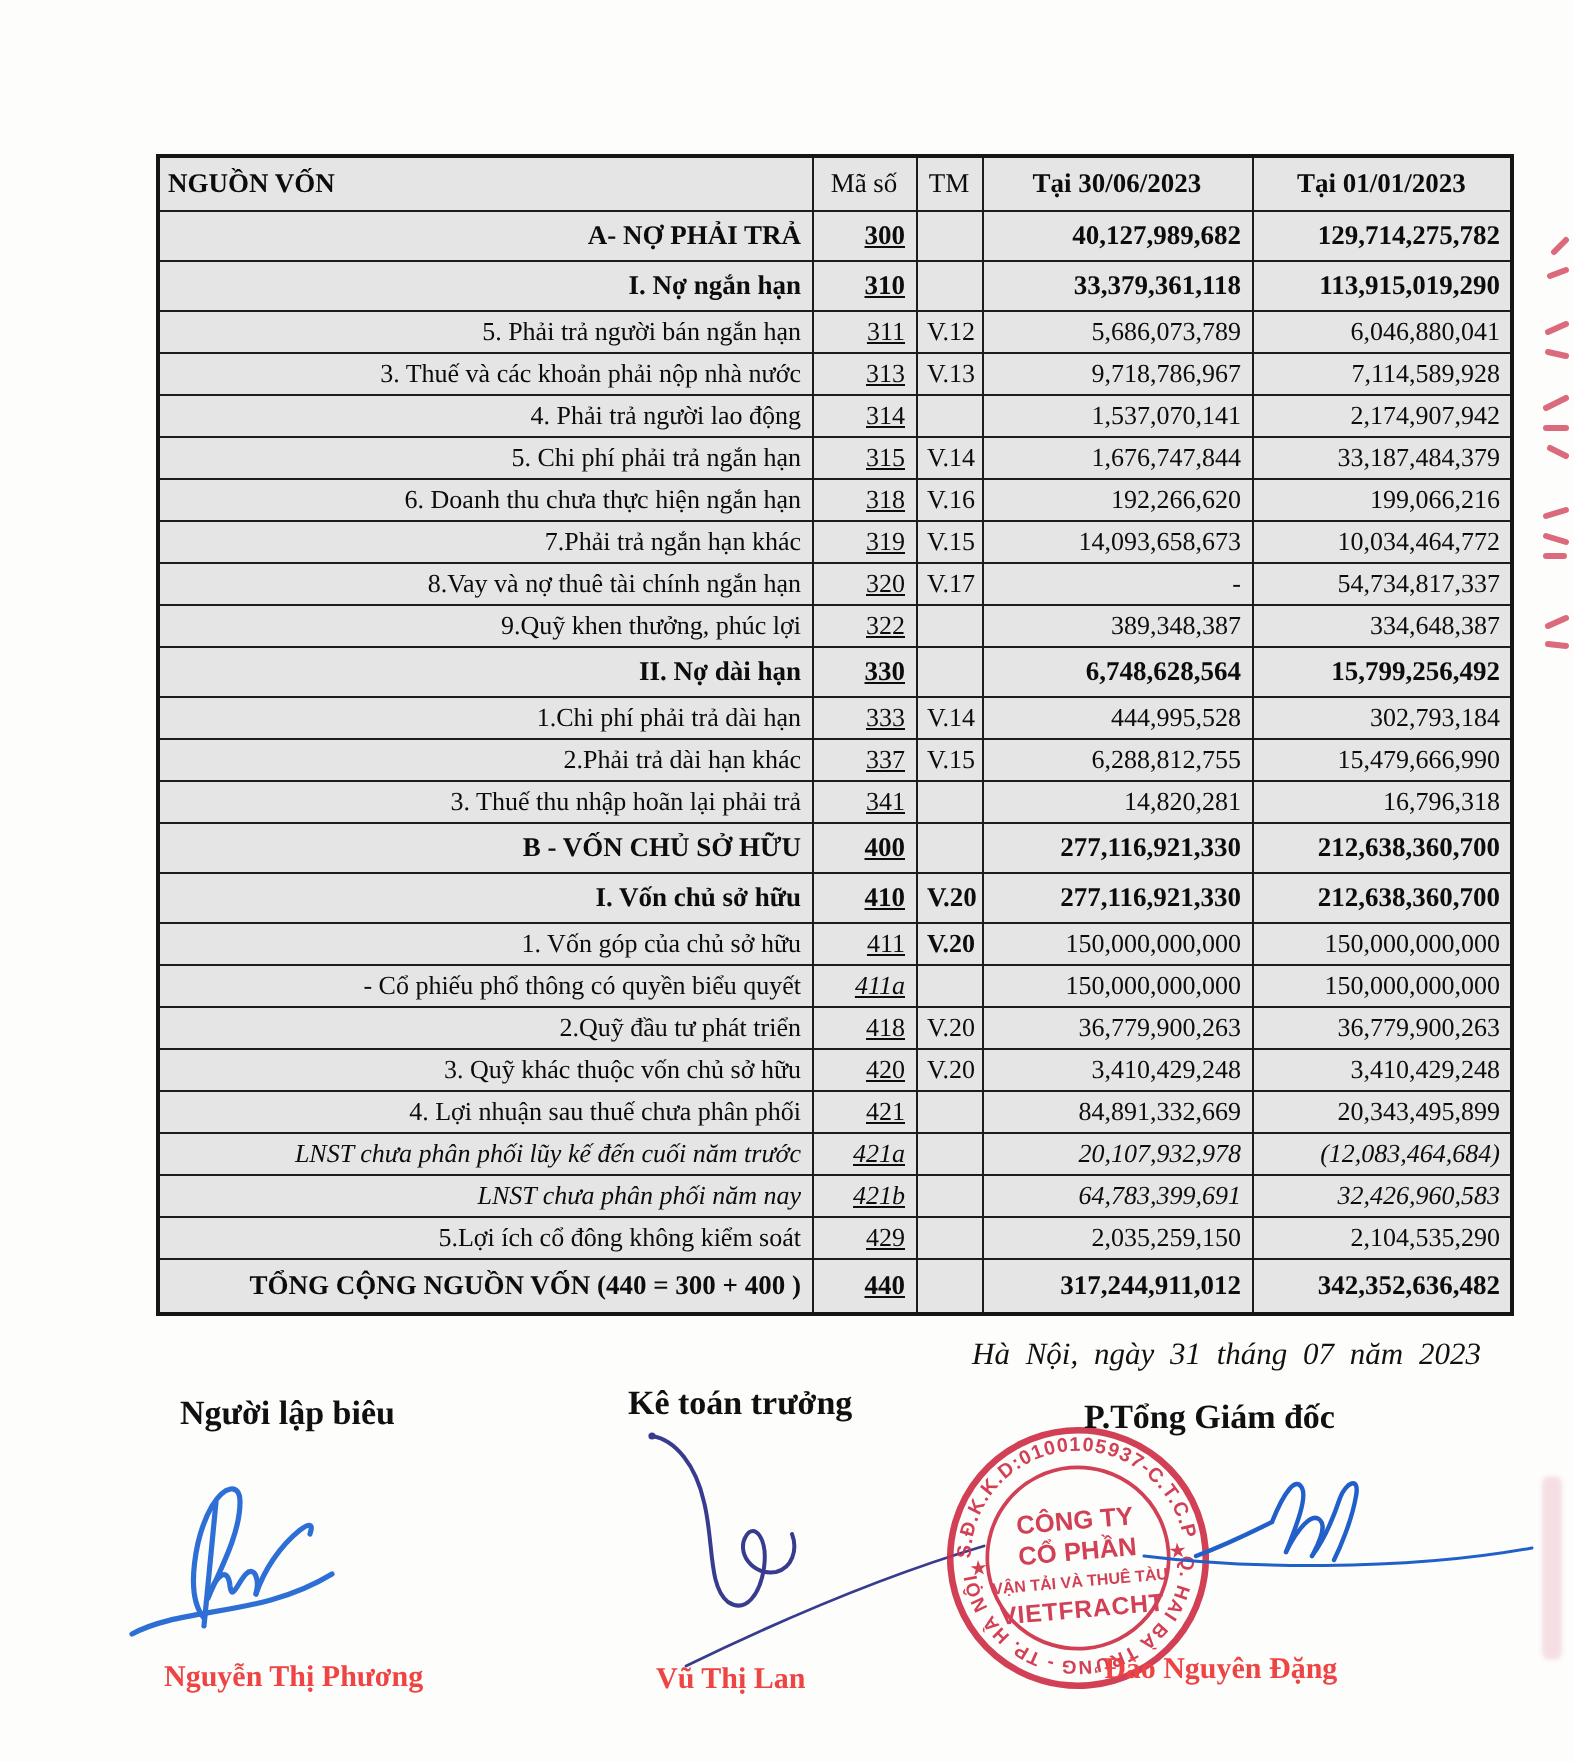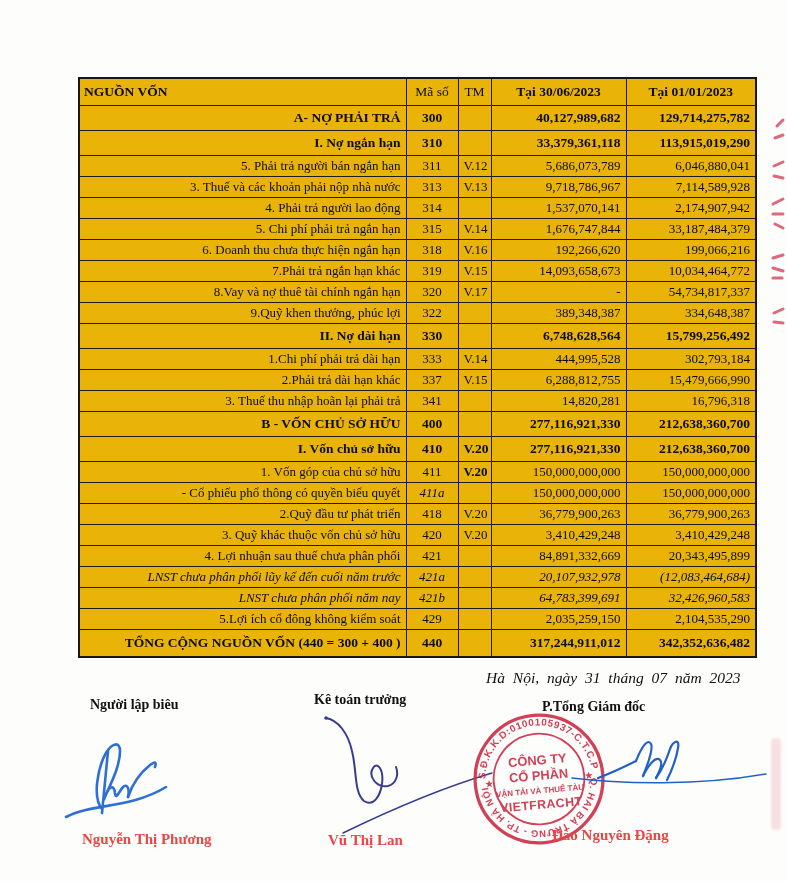--- a/index.html
+++ b/index.html
@@ -11,54 +11,54 @@
   .page{
     position:relative;width:787px;height:881px;overflow:hidden;
     background:#fdfdfc;
   }
 
   
   table.bs{
     position:absolute;left:78px;top:77px;width:677px;
     border-collapse:collapse;table-layout:fixed;
     border:2px solid #161616;
-    background:#eab308;
+    background:#e5e5e5;
   }
   table.bs th, table.bs td{
     border:1px solid #1c1c1c;
     padding:0 5px;
     font-size:13px;
     color:#0c0c0c;
     overflow:hidden;white-space:nowrap;
     line-height:1.25;
   }
   table.bs thead th{
     font-weight:bold;font-size:13.5px;height:26px;text-align:center;
   }
   table.bs thead th.c-name{text-align:left;padding-left:4px;}
   table.bs thead th.c-code, table.bs thead th.c-tm{font-weight:normal;}
   td.lbl{text-align:right;padding-left:4px;}
-  td.code{text-align:center;}
+  td.code{text-align:right;text-decoration:underline;}
   td.tm{text-align:center;font-size:12.5px;}
   td.v{text-align:right;padding-right:6px;}
   tr.item td{height:20px;}
   tr.section td{height:24px;font-weight:bold;font-size:13.5px;}
   tr.total td{height:26px;font-weight:bold;font-size:13.5px;}
   tr.r-italic td{font-style:italic;}
   tr.code-italic td.code{font-style:italic;}
   td.tm-bold{font-weight:bold;}
 
   
   .dateline{
     position:absolute;left:486px;top:669px;
     font-style:italic;font-size:15.5px;color:#111;
     word-spacing:4px;white-space:nowrap;
   }
   .sig-title{
-    position:absolute;font-weight:bold;font-size:14px;color:#101010;white-space:nowrap;
+    position:absolute;font-weight:bold;font-size:17px;color:#101010;white-space:nowrap;
   }
   .sig-title.t1{left:90px;top:697px;}
   .sig-title.t2{left:314px;top:692px;}
   .sig-title.t3{left:542px;top:699px;z-index:6;}
   .sig-name{
     position:absolute;font-weight:bold;font-size:15px;color:#ef4444;white-space:nowrap;
   }
   .sig-name.n1{left:82px;top:831px;}
   .sig-name.n2{left:328px;top:832px;}
   .sig-name.n3{left:552px;top:827px;z-index:6;}

